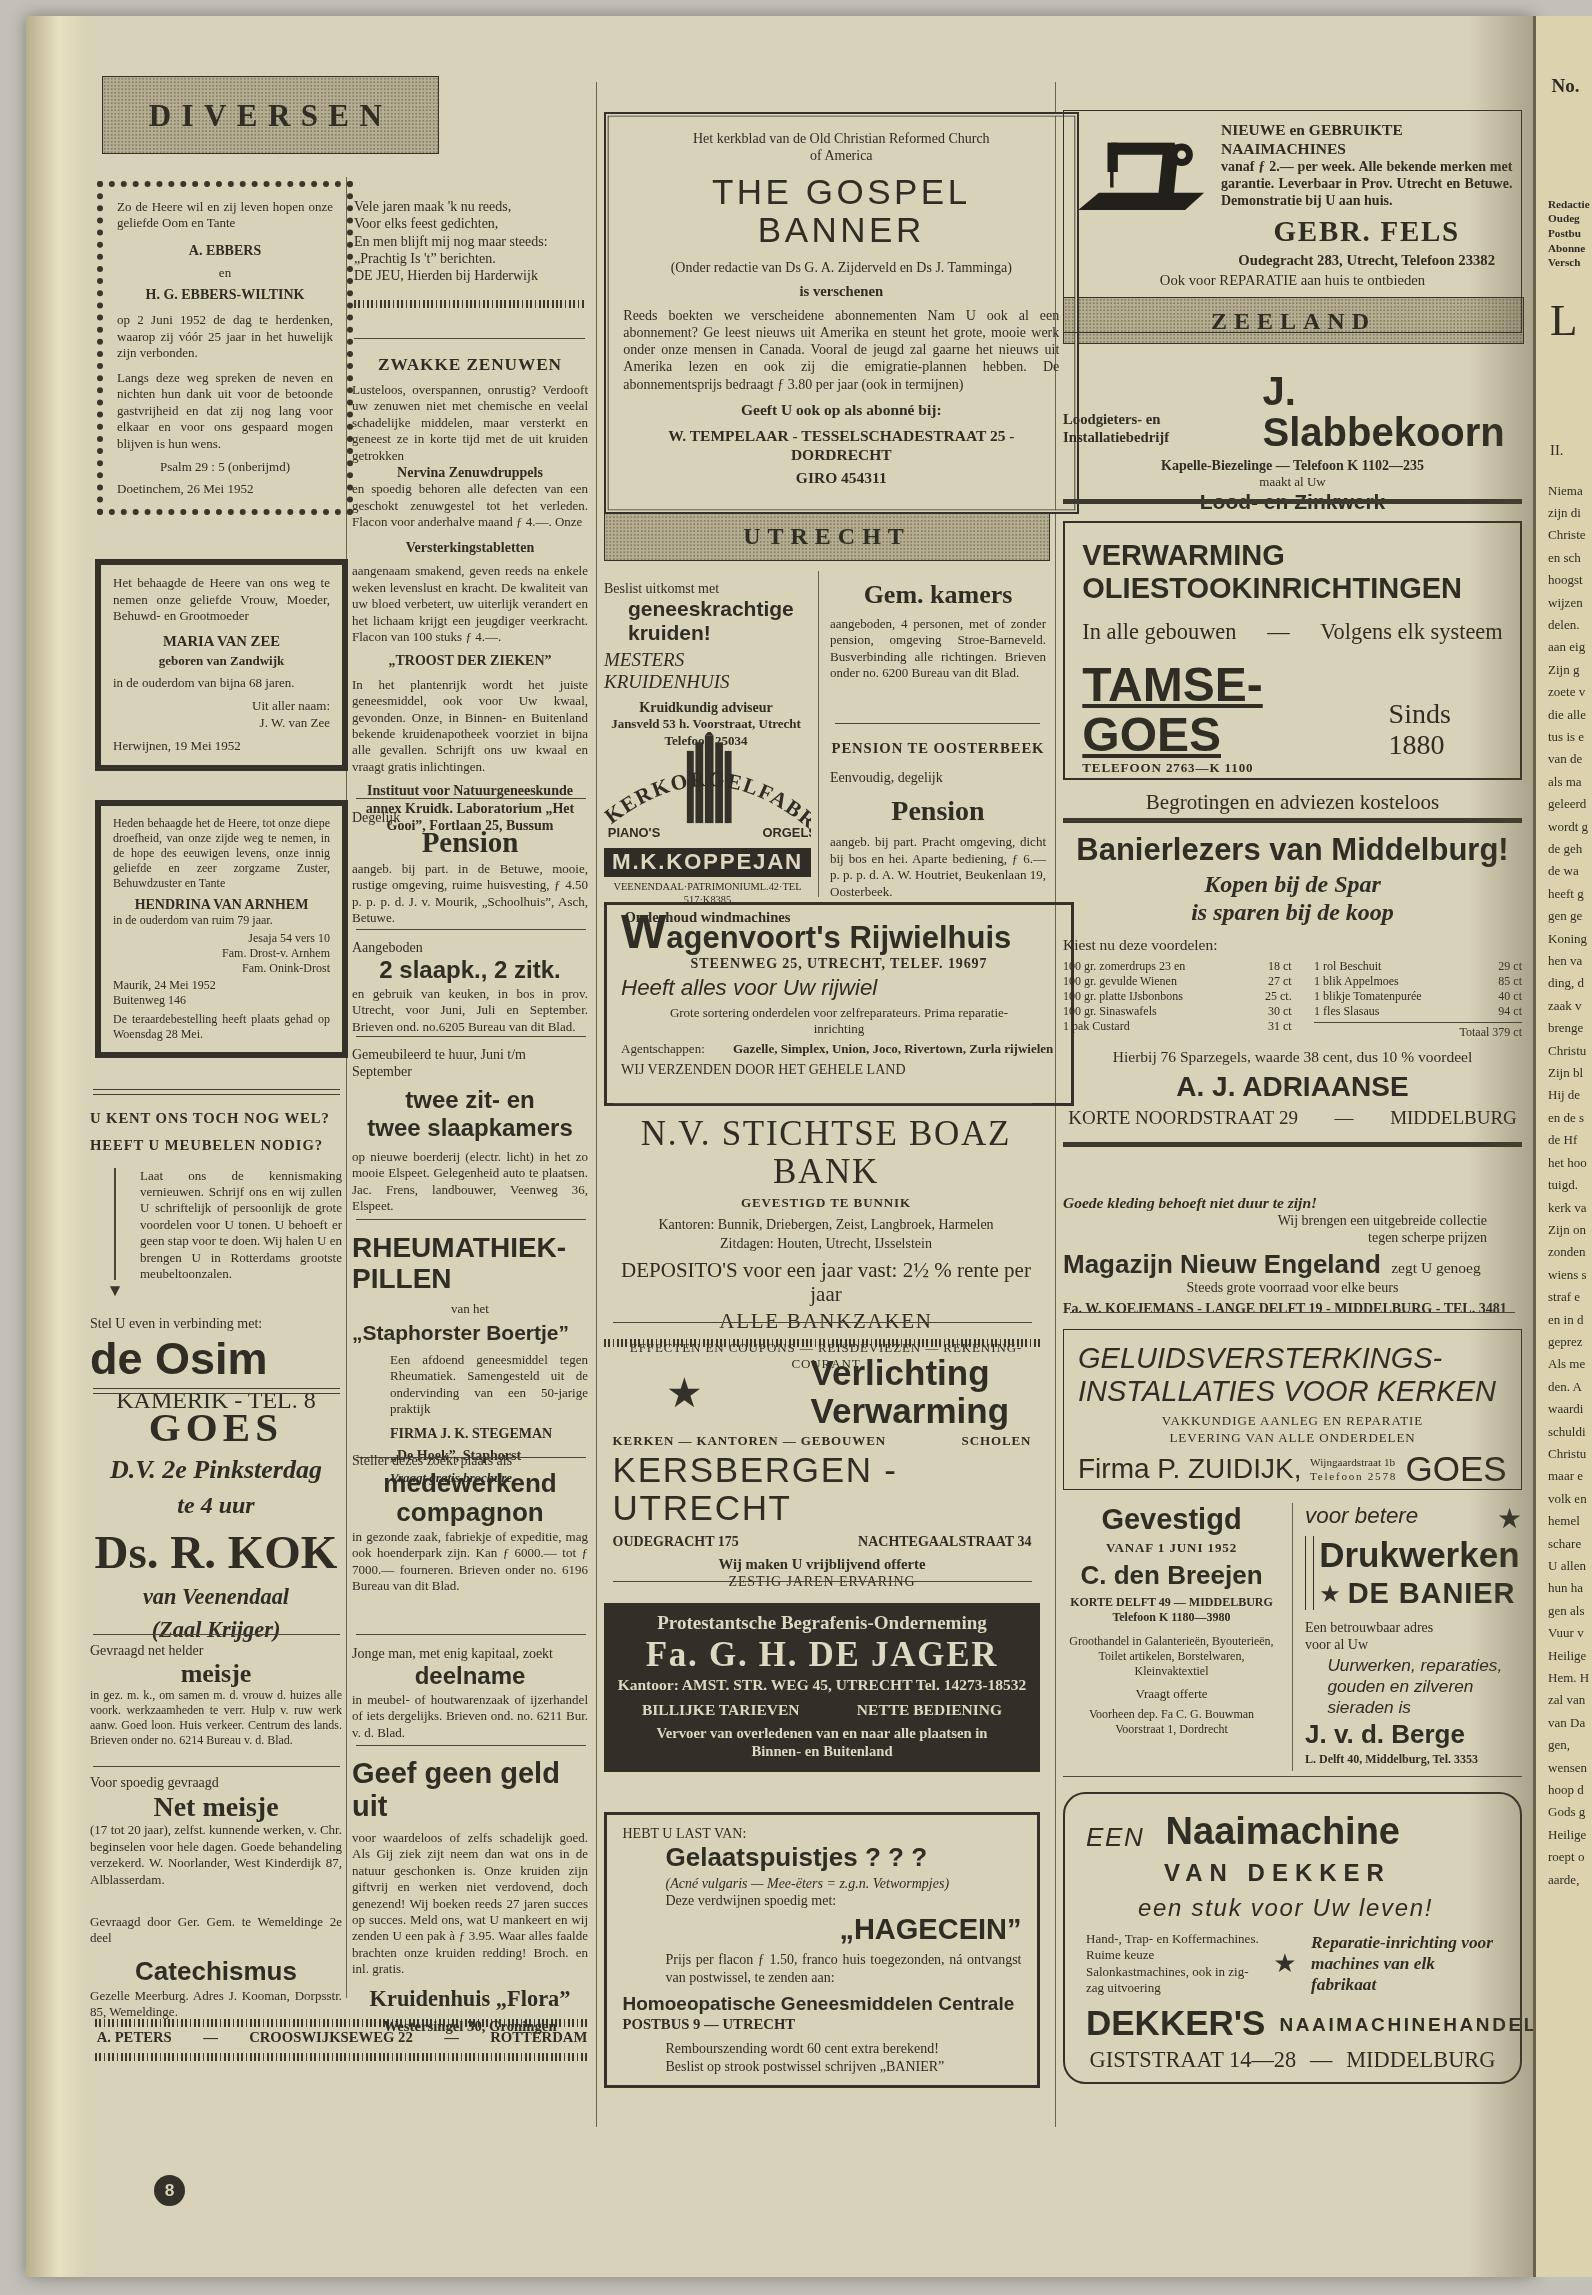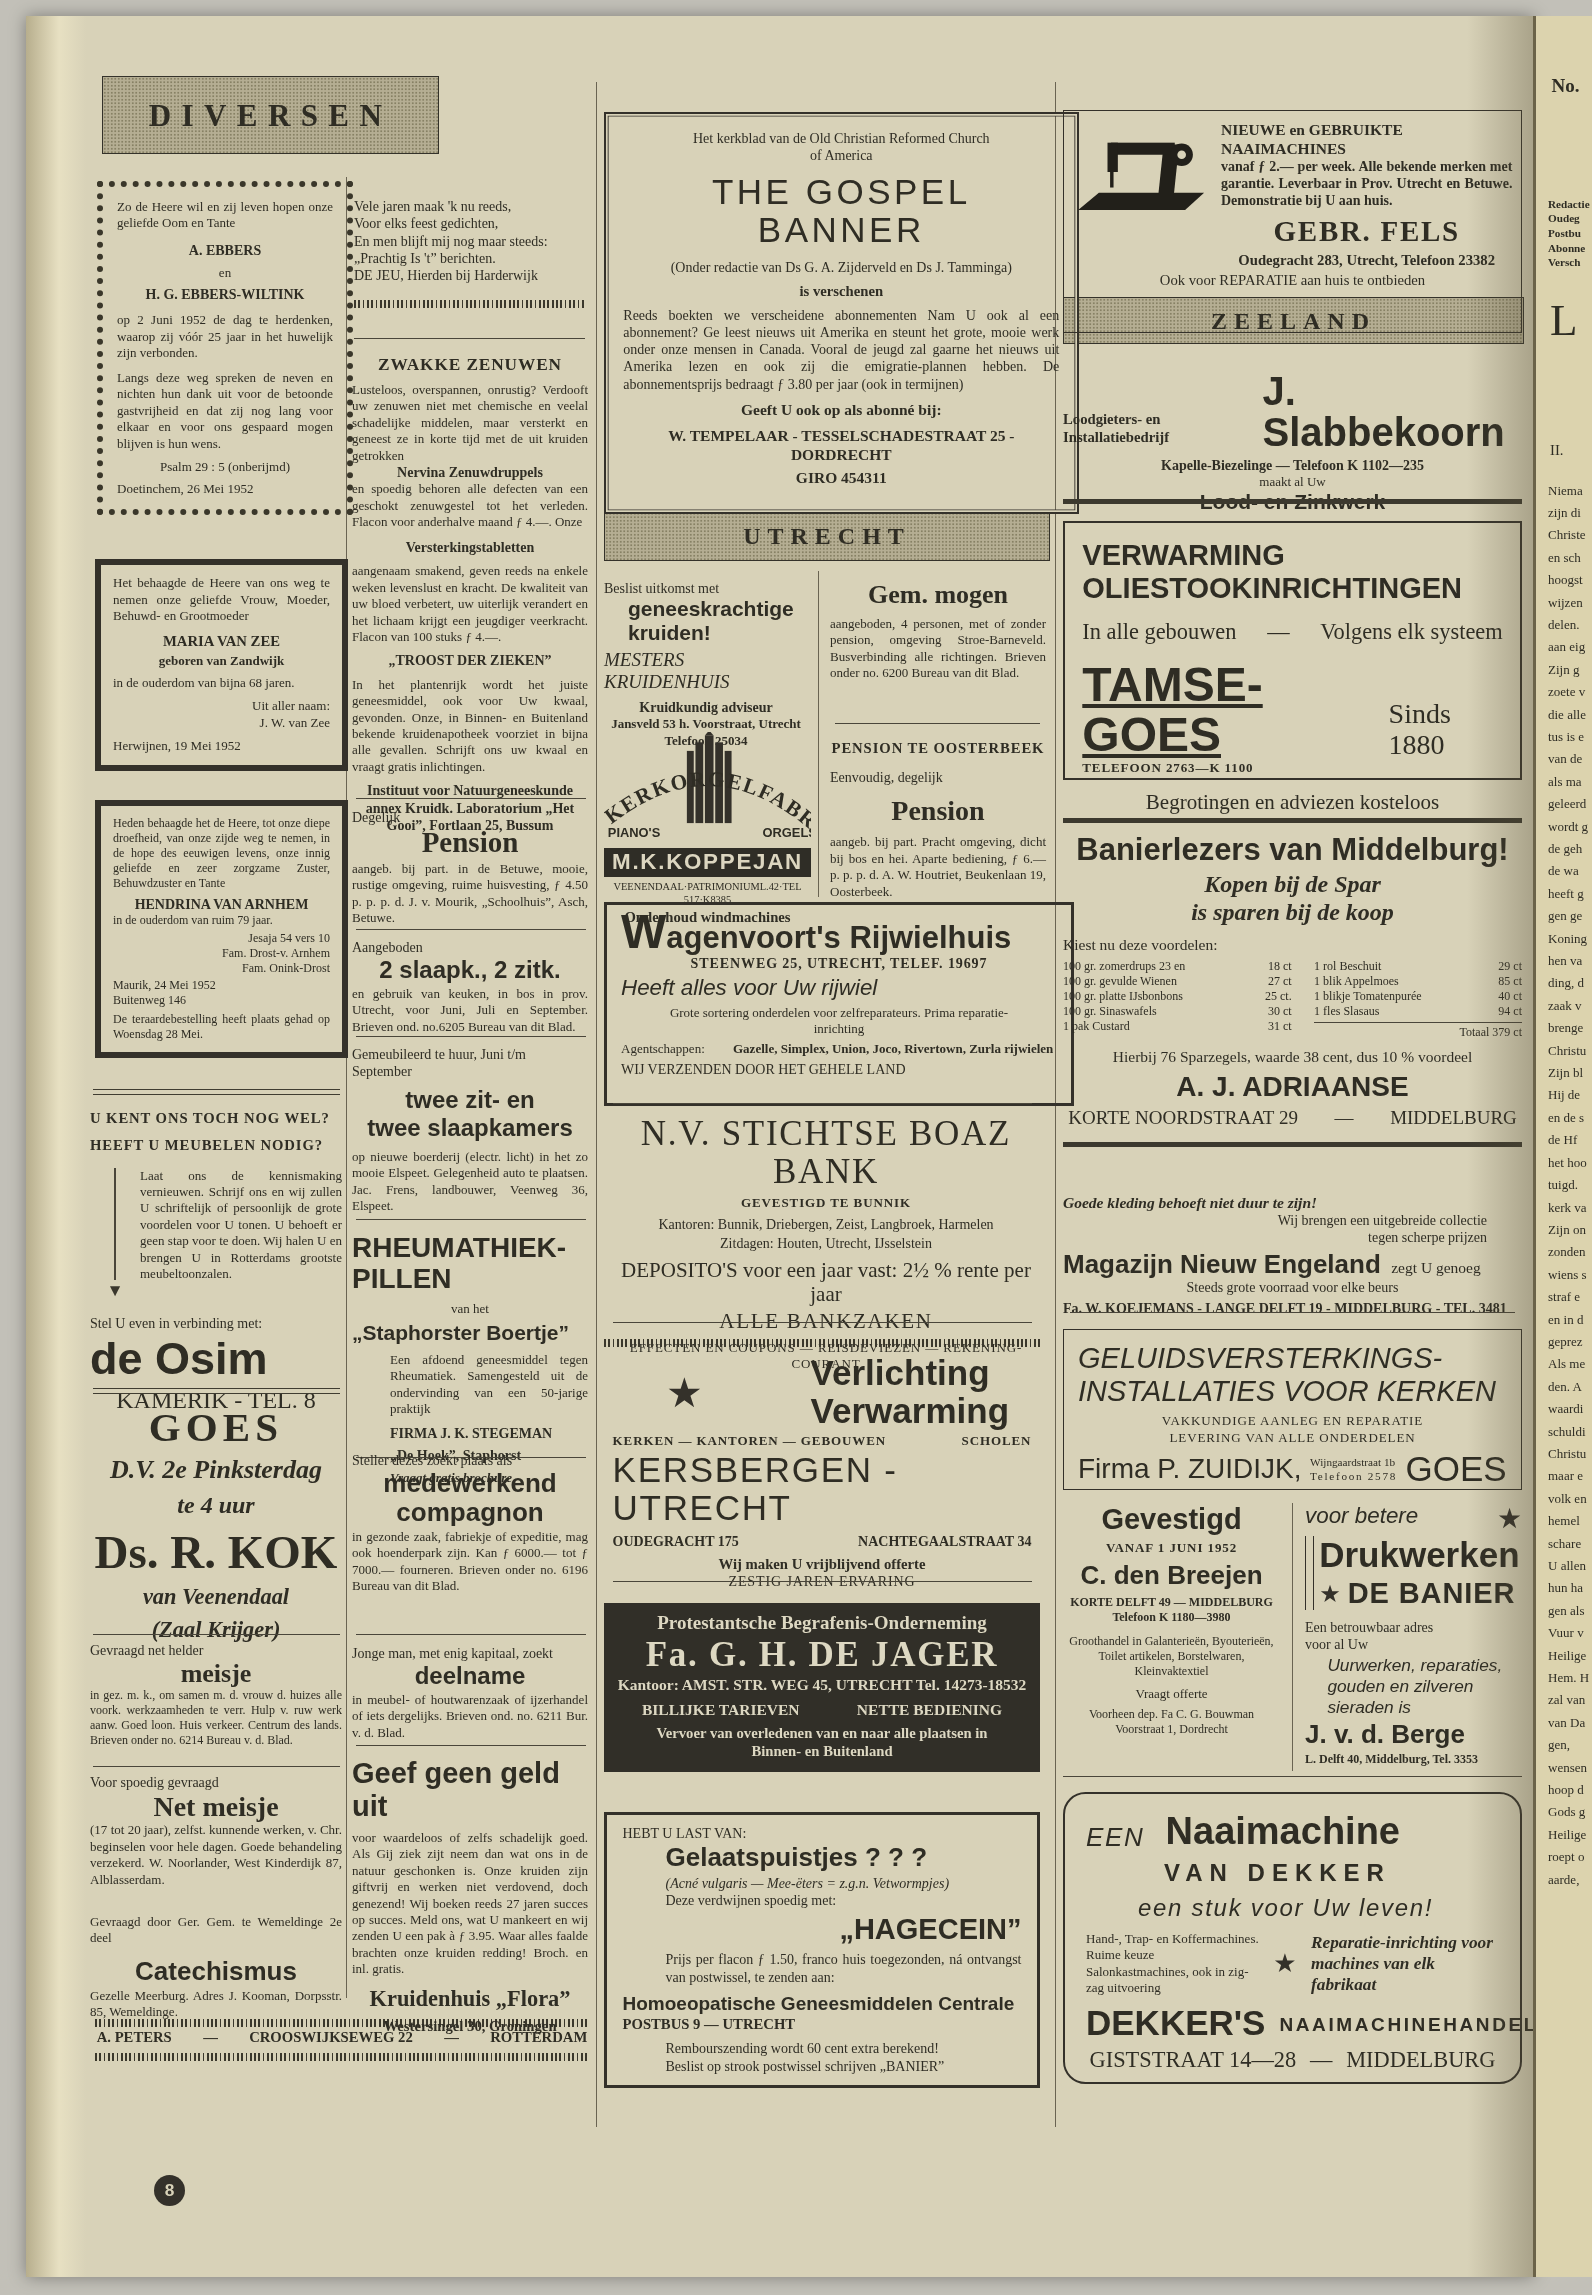--- a/index.html
+++ b/index.html
@@ -282,21 +282,21 @@
     <text x="184" y="122" font-family="Liberation Sans, sans-serif" font-size="15" font-weight="bold" fill="#2f2d24">ORGELS</text>
   </svg>
   <div class="c" style="background:#2f2d26;color:#dcd6c0;padding:1.7px 0;margin-top:1.7px">
     <span class="sans b f26 ls2">M.K.KOPPEJAN</span>
   </div>
   <div class="f12 c" style="margin-top:2.6px">VEENENDAAL·PATRIMONIUML.42·TEL 517·K8385</div>
   <div class="serif b f17 c" style="margin-top:2.6px">Onderhoud windmachines</div>
 </div>
 
 <div class="abs" style="left:830px;top:580px;width:216px">
-  <div class="serif b f30 c">Gem. mogen</div>
+  <div class="serif b f30 c">Gem. kamers</div>
   <div class="f15 just" style="margin-top:7px">aangeboden, 4 personen, met of zonder pension, omgeving Stroe-Barneveld. Busverbinding alle richtingen. Brieven onder no. 6200 Bureau van dit Blad.</div>
 </div>
 
 <div class="abs hr" style="left:835px;top:723px;width:205px"></div>
 
 <div class="abs" style="left:830px;top:739px;width:216px">
   <div class="serif b f17 c ls1">PENSION TE OOSTERBEEK</div>
   <div class="f16" style="margin-top:12px">Eenvoudig, degelijk</div>
   <div class="serif b f32 c" style="margin-top:8.6px">Pension</div>
   <div class="f15 just" style="margin-top:8.6px">aangeb. bij part. Pracht omgeving, dicht bij bos en hei. Aparte bediening, ƒ 6.— p. p. p. d. A. W. Houtriet, Beukenlaan 19, Oosterbeek.</div>

